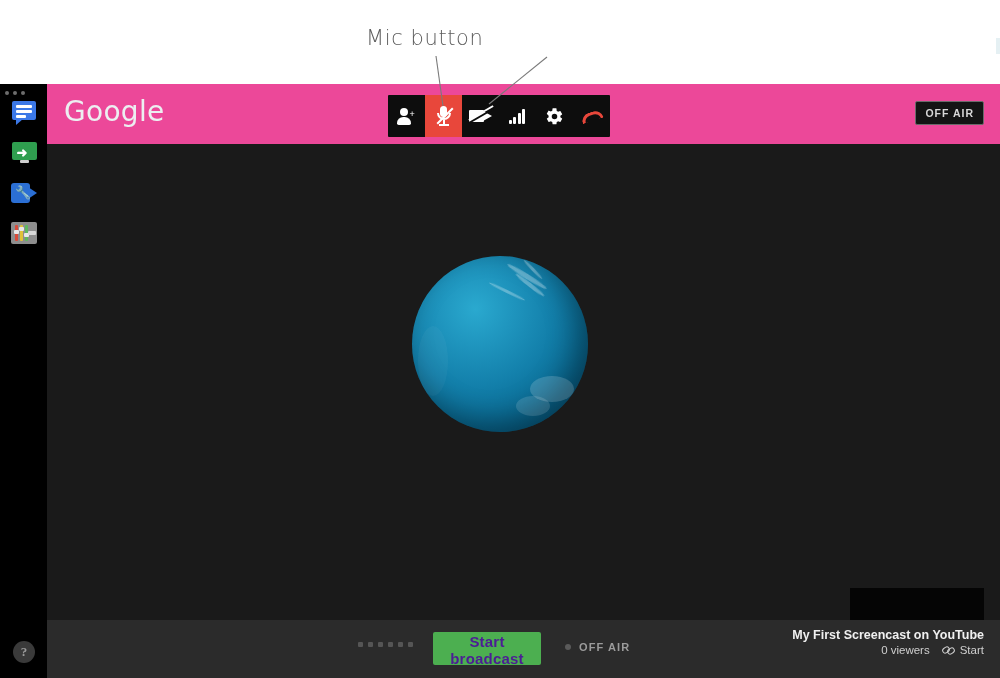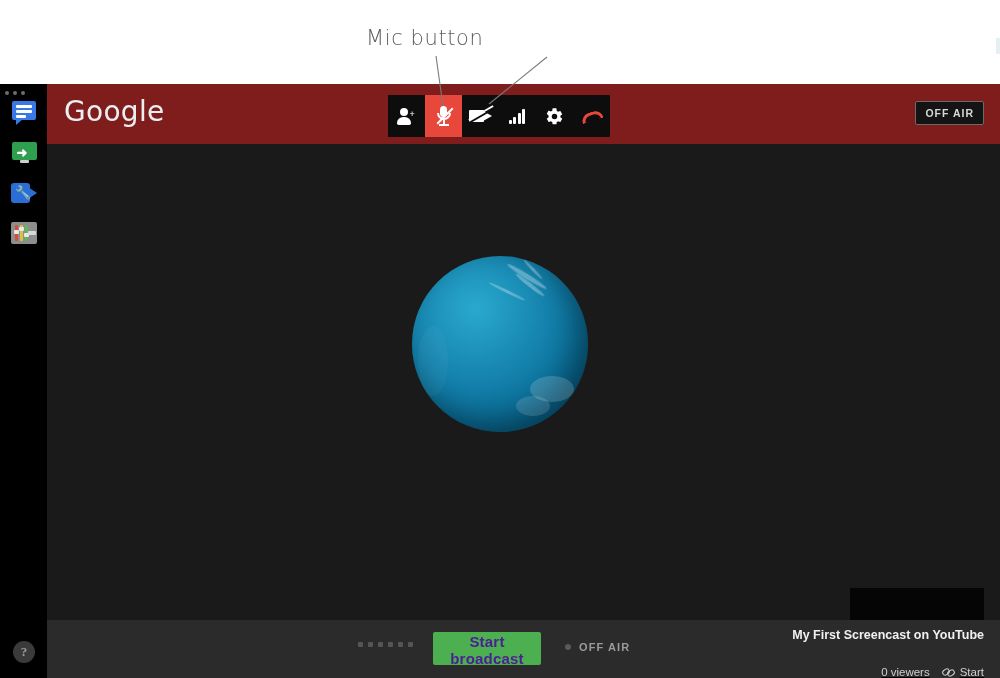--- a/index.html
+++ b/index.html
@@ -82,21 +82,21 @@
   .ic-mix .f3{left:14px;top:3px;height:16px;background:#5fb85f;}
   .ic-mix .knb{position:absolute;width:5px;height:4px;background:#e9e9e9;border-radius:1px;}
   .ic-mix .k1{left:3px;top:8px;}
   .ic-mix .k2{left:8px;top:5px;}
   .ic-mix .k3{left:13px;top:11px;}
   .ic-mix .bar{position:absolute;left:17px;top:9px;width:8px;height:4px;background:#d8d8d8;border-radius:1px;}
 
   
   .header{
     position:absolute;left:47px;top:0;width:953px;height:60px;
-    background:#7f1d1d;
+    background:#ec4899;
   }
   .brand{
     position:absolute;left:17px;top:11px;
     color:#eceff1;font-size:28px;font-weight:400;letter-spacing:0.3px;
     font-family:"DejaVu Sans",sans-serif;
   }
   .toolbar{
     position:absolute;left:341px;top:11px;height:42px;
     background:#0d0d0d;display:flex;align-items:stretch;border-radius:1px;
   }
@@ -193,22 +193,22 @@
   .btn-broadcast{
     position:absolute;left:386px;top:12px;width:108px;height:33px;
     background:#4caf50;color:#4c1d95;border:none;border-radius:2px;
     font-family:"Liberation Sans",sans-serif;
     font-size:15px;font-weight:bold;letter-spacing:0.2px;cursor:pointer;
   }
   .air-state{position:absolute;left:518px;top:21px;display:flex;align-items:center;gap:8px;}
   .air-state .dt{width:6px;height:6px;border-radius:50%;background:#5a5a5a;}
   .air-state .tx{color:#9b9b9b;font-size:11px;font-weight:bold;letter-spacing:1.1px;}
   .meta{position:absolute;right:16px;top:8px;text-align:right;}
-  .meta .title{color:#f0f0f0;font-size:12.5px;font-weight:bold;margin-bottom:24px;}
-  .meta .row{display:flex;align-items:center;justify-content:flex-end;gap:12px;text-decoration:underline;}
+  .meta .title{color:#f0f0f0;font-size:12.5px;font-weight:bold;margin-bottom:2px;}
+  .meta .row{display:flex;align-items:center;justify-content:flex-end;gap:12px;}
   .meta .viewers{color:#cfcfcf;font-size:11.5px;}
   .meta .links{display:flex;align-items:center;gap:5px;color:#cfcfcf;font-size:11.5px;cursor:pointer;}
   .g-link{position:relative;width:13px;height:11px;}
   .g-link .r1{position:absolute;left:0;top:2px;width:8px;height:6px;border:1.6px solid #cfcfcf;border-radius:4px;transform:rotate(-35deg);box-sizing:border-box;}
   .g-link .r2{position:absolute;left:5px;top:3px;width:8px;height:6px;border:1.6px solid #cfcfcf;border-radius:4px;transform:rotate(-35deg);box-sizing:border-box;}
 </style>
 </head>
 <body>
 
 <div class="page">

